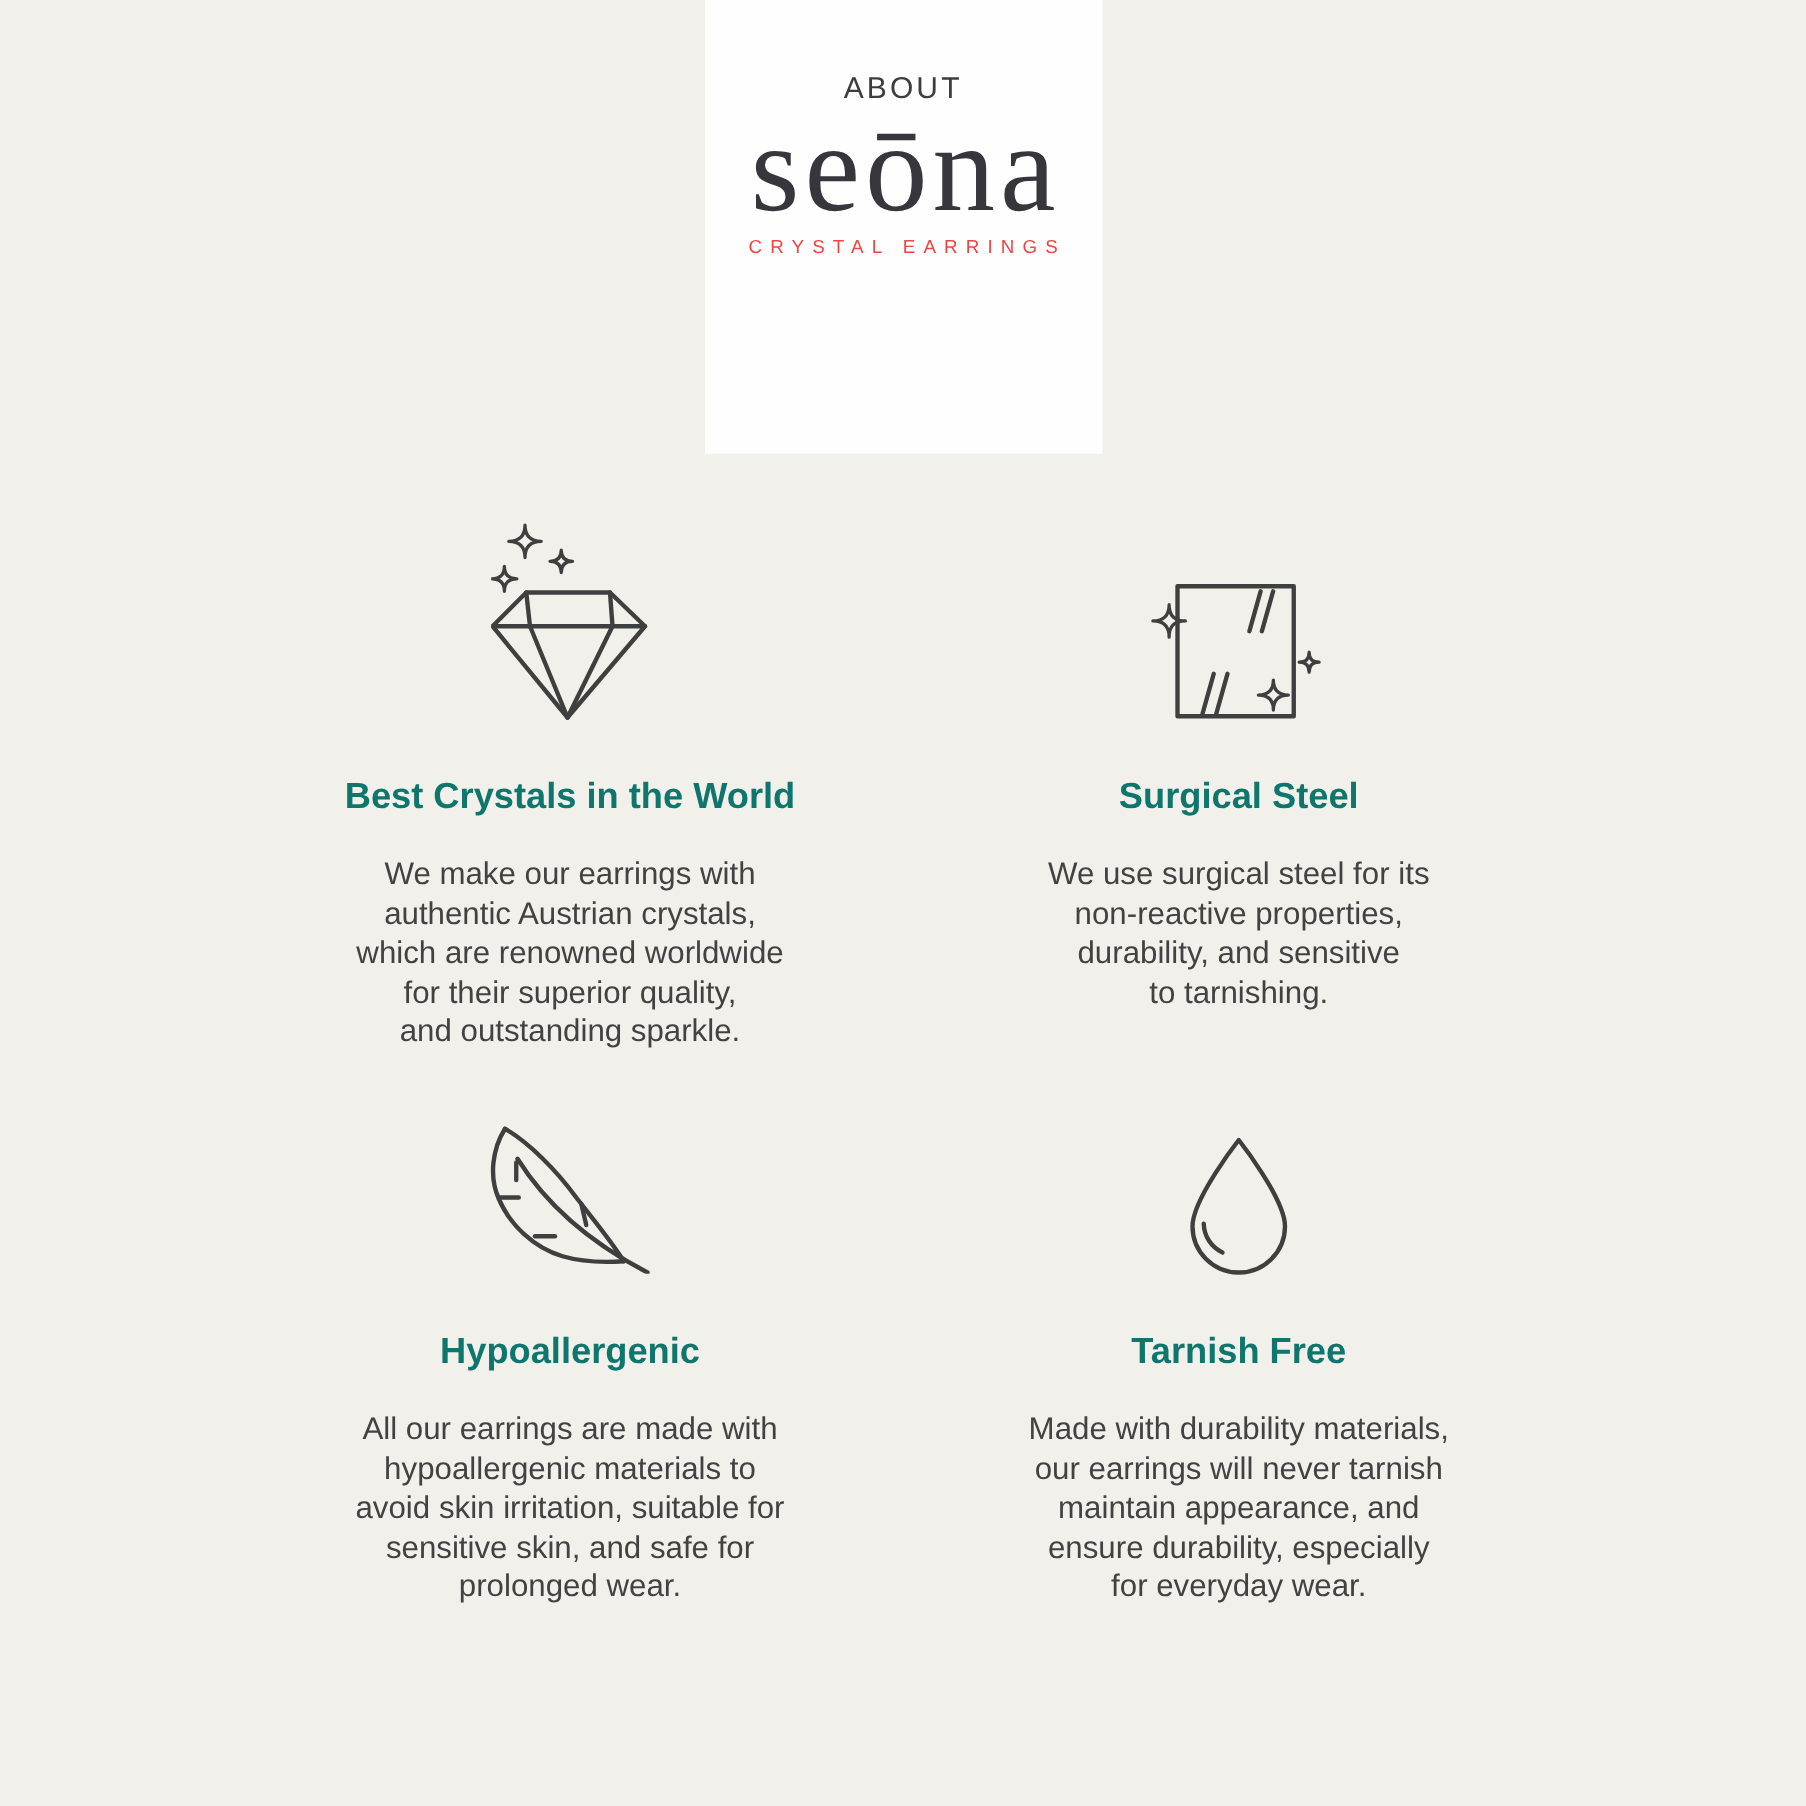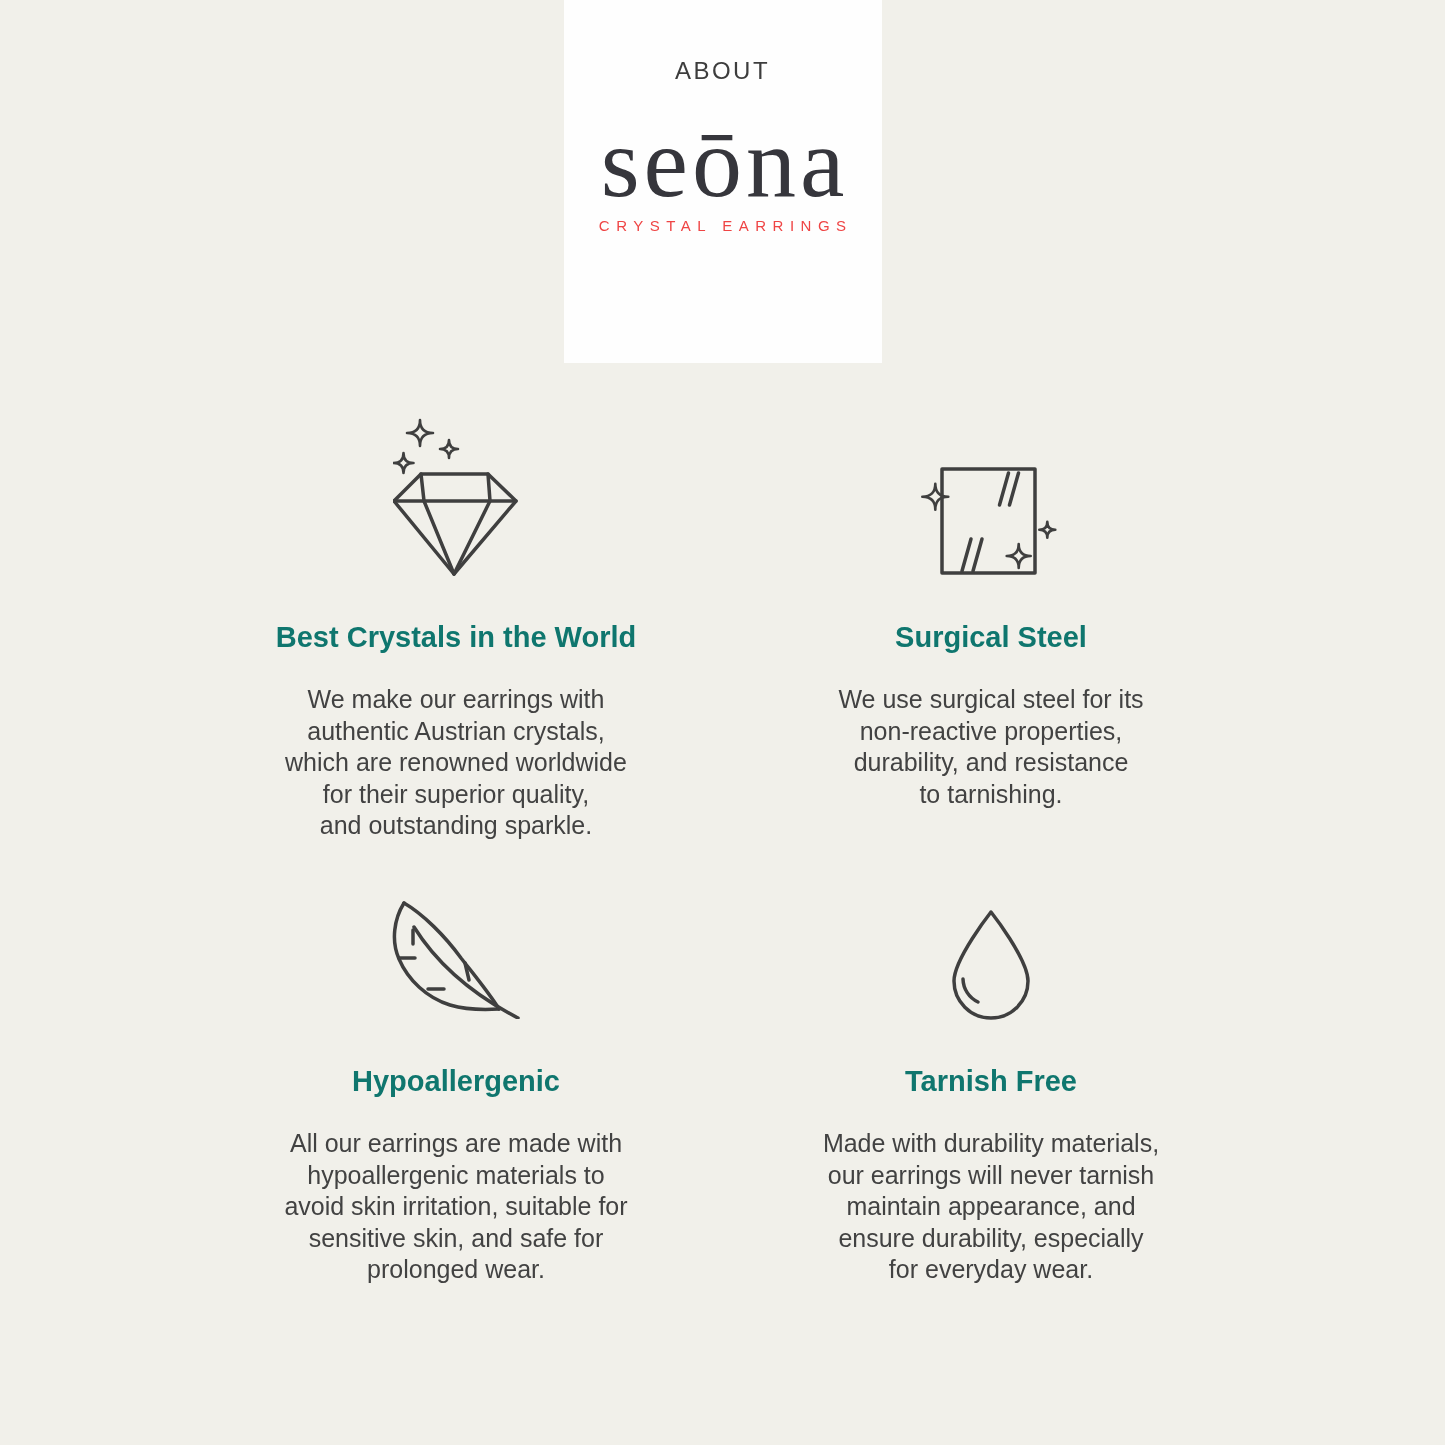--- a/index.html
+++ b/index.html
@@ -3,21 +3,21 @@
 <meta charset="utf-8">
 <style>
   html,body{margin:0;padding:0;}
   body{font-family:"Liberation Sans",sans-serif;}
   .stage{position:relative;width:1445px;height:1445px;background:#f1f0ea;overflow:hidden;}
 
   
   .card{position:absolute;left:50%;top:0;transform:translateX(-50%);
         width:318px;height:363px;background:#fefefe;text-align:center;}
   .kicker{margin-top:57px;font-size:24px;letter-spacing:2.5px;color:#3d3d3d;}
-  .logo{margin-top:28px;font-family:"Liberation Serif",serif;font-size:100px;
+  .logo{font-family:"Liberation Serif",serif;font-size:100px;
         line-height:1.0;letter-spacing:4px;margin-right:-4px;color:#36363c;}
   .logo-sub{margin-top:4px;font-size:15px;letter-spacing:6.5px;margin-right:-6.5px;color:#ef4444;}
 
   
   .feature{position:absolute;width:530px;text-align:center;}
   .f-tl{left:191px;top:415px;}
   .f-tr{left:726px;top:415px;}
   .f-bl{left:191px;top:893px;}
   .f-br{left:726px;top:893px;}
   .icon-box{height:190px;display:flex;align-items:flex-start;justify-content:center;}
@@ -77,21 +77,21 @@
         <path class="stroke" d="M44,105 L53,73"></path>
         <path class="stroke-thin" d="M6.3,17.7 Q6.3,30.7 19.3,30.7 Q6.3,30.7 6.3,43.7 Q6.3,30.7 -6.7,30.7 Q6.3,30.7 6.3,17.7 Z"></path>
         <path class="stroke-thin" d="M118.3,55.7 Q118.3,63.7 126.3,63.7 Q118.3,63.7 118.3,71.7 Q118.3,63.7 110.3,63.7 Q118.3,63.7 118.3,55.7 Z"></path>
         <path class="stroke-thin" d="M89.7,78 Q89.7,90 101.7,90 Q89.7,90 89.7,102 Q89.7,90 77.7,90 Q89.7,90 89.7,78 Z"></path>
       </svg>
     </div>
     <h3 class="f-title">Surgical Steel</h3>
     <div class="f-body">
       <div>We use surgical steel for its</div>
       <div>non-reactive properties,</div>
-      <div>durability, and resistance</div>
+      <div>durability, and sensitive</div>
       <div>to tarnishing.</div>
     </div>
   </article>
 
   <article class="feature f-bl">
     <div class="icon-box row2">
       <svg class="m-feather" width="128" height="118" viewBox="0 0 128 118">
         <path class="stroke" d="M12,2 C2,18 -1,40 7,58 C16,79 35,97 58,104 C75,109 92,109 107,108"></path>
         <path class="stroke" d="M12,2 C31,13 53,35 69,57 C83,75 98,93 107,108"></path>
         <path class="stroke" d="M22,26 C42,58 74,90 126,117"></path>

